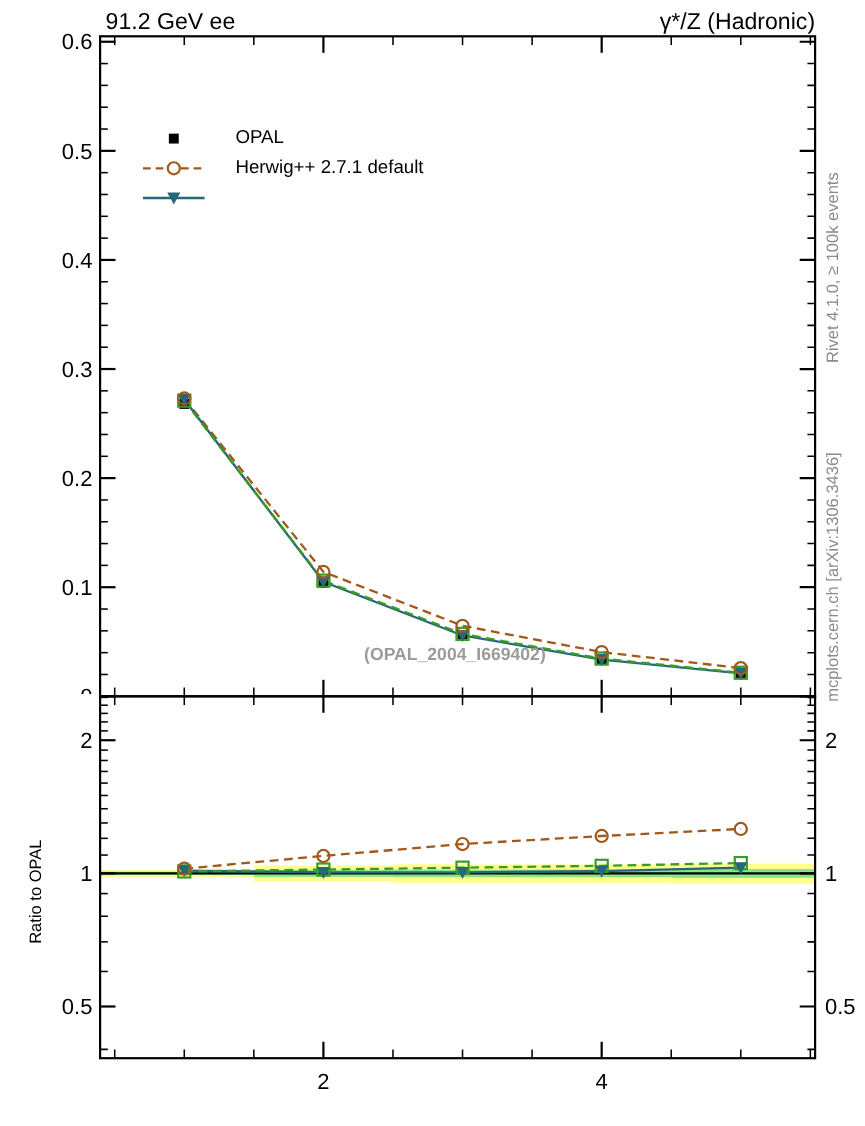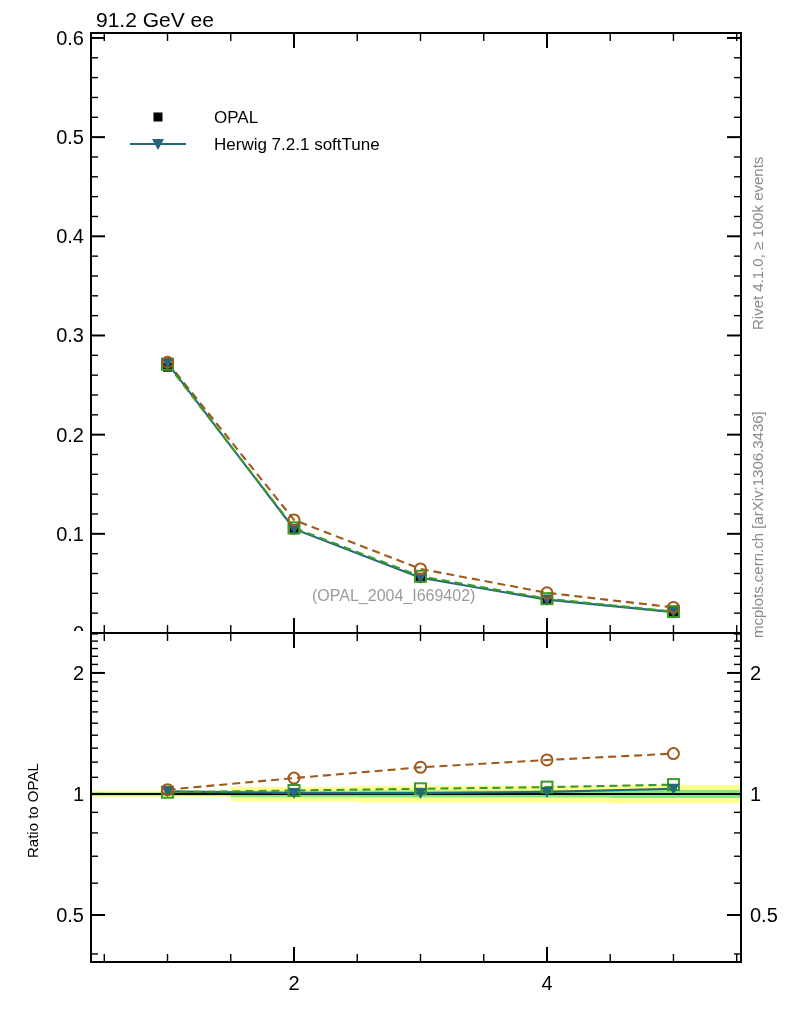--- a/index.html
+++ b/index.html
@@ -8,23 +8,23 @@
   .title{position:absolute;top:8px;font-size:21px;color:#000;white-space:nowrap;}
   #title-left{left:96px;}
   #title-right{left:441px;width:300px;text-align:right;}
   .vside{position:absolute;writing-mode:vertical-rl;transform:rotate(180deg);
          font-size:15px;color:#8a8a8a;white-space:nowrap;width:18px;
          display:flex;align-items:center;}
   #rivet-note{left:748px;top:18px;height:312px;}
   #mcplots-note{left:748px;top:332px;height:306px;}
   #ratio-axis-title{position:absolute;left:24px;top:738px;height:120px;width:18px;
          writing-mode:vertical-rl;transform:rotate(180deg);font-size:15px;color:#000;white-space:nowrap;}
-  #watermark{position:absolute;left:312px;top:587px;font-size:16px;color:#9b9b9b;white-space:nowrap;}
+  #watermark{position:absolute;left:331px;top:587px;font-size:16px;color:#9b9b9b;white-space:nowrap;font-weight:bold;}
   #legend{position:absolute;left:128px;top:108px;}
-  .leg-row{display:flex;align-items:flex-start;height:27px;}
+  .leg-row{display:flex;align-items:flex-end;height:27px;}
   .leg-swatch{width:60px;height:18px;flex:0 0 60px;}
   .leg-label{margin-left:26px;font-size:17px;color:#000;white-space:nowrap;}
 </style>
 </head>
 <body>
 
 <div id="figure">
   <svg id="chart-svg" width="786" height="1024">
       <defs>
         <clipPath id="clip0">
@@ -270,36 +270,43 @@
         <circle cx="546.9739248881106" cy="759.9636281749553" r="5.5" fill="none" stroke="#a0591a" stroke-width="2"></circle>
         <circle cx="673.4576765907766" cy="753.6135099154238" r="5.5" fill="none" stroke="#a0591a" stroke-width="2"></circle>
       </g>
       <g>
         <rect x="91" y="33" width="650" height="600" fill="none" stroke="#000" stroke-width="2"></rect>
         <rect x="91" y="633" width="650" height="329" fill="none" stroke="#000" stroke-width="2"></rect>
       </g>
     </svg>
 
   <div class="title" id="title-left">91.2 GeV ee</div>
+  <div class="title" id="title-right">γ*/Z (Hadronic)</div>
 
   <div class="vside" id="rivet-note">Rivet 4.1.0, ≥ 100k events</div>
   <div class="vside" id="mcplots-note">mcplots.cern.ch [arXiv:1306.3436]</div>
 
   <div id="ratio-axis-title">Ratio to OPAL</div>
 
   <div id="watermark">(OPAL_2004_I669402)</div>
 
   <div id="legend">
     <div class="leg-row">
       <svg class="leg-swatch" viewBox="0 0 60 18">
           <rect x="25.5" y="4.5" width="9" height="9" fill="#000000"></rect>
         </svg>
       <span class="leg-label">OPAL</span>
     </div>
     <div class="leg-row">
       <svg class="leg-swatch" viewBox="0 0 60 18">
+          <line x1="2" y1="9" x2="58" y2="9" stroke="#a0591a" stroke-width="2.1" stroke-dasharray="7 4.5"></line>
+          <circle cx="30" cy="9" r="5.5" fill="#fff" stroke="#a0591a" stroke-width="2"></circle>
+        </svg>
+      <span class="leg-label">Herwig++ 2.7.1 default</span>
+    </div>
+    <div class="leg-row">
+      <svg class="leg-swatch" viewBox="0 0 60 18">
           <line x1="2" y1="9" x2="58" y2="9" stroke="#266878" stroke-width="2.1"></line>
           <path d="M24,4L36,4L30,15Z" fill="#266878"></path>
         </svg>
-      <span class="leg-label">Herwig 7.2.1 softTune</span>
     </div>
   </div>
 </div>
 
 </body></html>

